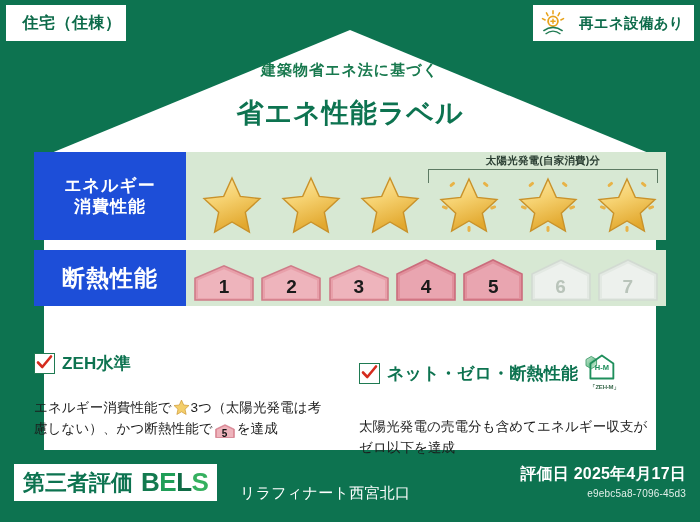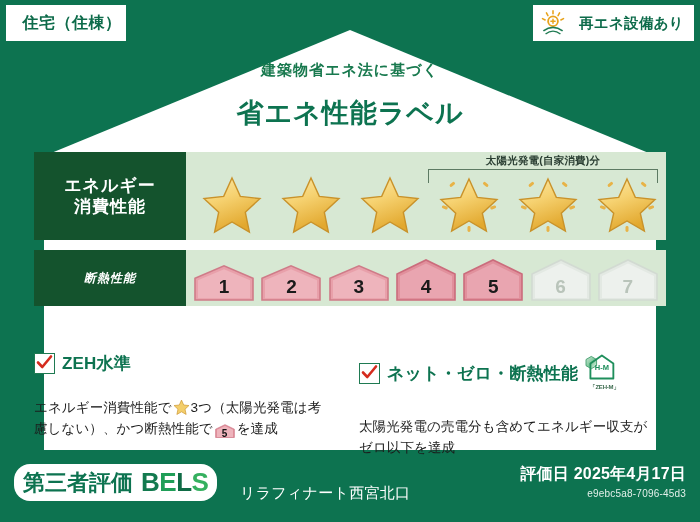--- a/index.html
+++ b/index.html
@@ -74,27 +74,27 @@
 
   
   .perf-row{
     display:flex;align-items:stretch;
     height:88px;margin-bottom:10px;
   }
   .perf-row.insul{height:56px;margin-bottom:0;}
 
   .row-label{
     width:152px;flex:0 0 152px;
-    background:#14532d;
+    background:#1d4ed8;
     color:#ffffff;
     display:flex;flex-direction:column;
     align-items:center;justify-content:center;
     font-size:17px;font-weight:bold;line-height:1.25;letter-spacing:1px;
   }
-  .perf-row.insul .row-label{font-size:12px;font-style:italic;}
+  .perf-row.insul .row-label{font-size:23px;}
 
   .row-body{
     flex:1;
     background:#d7e8d3;
     position:relative;
     display:flex;align-items:center;
   }
 
   
   .star-strip{
@@ -192,21 +192,21 @@
 
   
   .footer{
     position:absolute;left:0;right:0;bottom:0;height:68px;
     z-index:10;
   }
   .bels-box{
     position:absolute;left:14px;top:10px;
     background:#ffffff;
     padding:3px 9px;
-    display:flex;align-items:center;border-radius:16px;
+    display:flex;align-items:center;
   }
   .bels-jp{
     font-size:22px;font-weight:bold;color:#0d7350;letter-spacing:0px;
   }
   .bels-logo{
     font-size:26px;font-weight:bold;letter-spacing:-0.5px;margin-left:8px;
     font-family:"Liberation Sans","DejaVu Sans",sans-serif;
   }
   .bels-logo i{font-style:normal;}
   .bldg-name{

